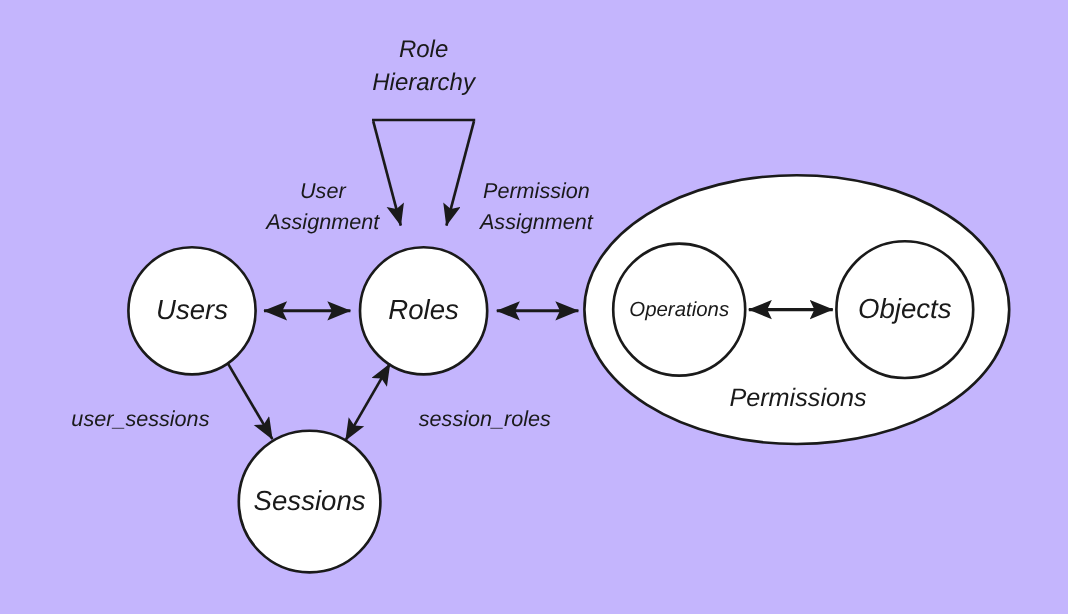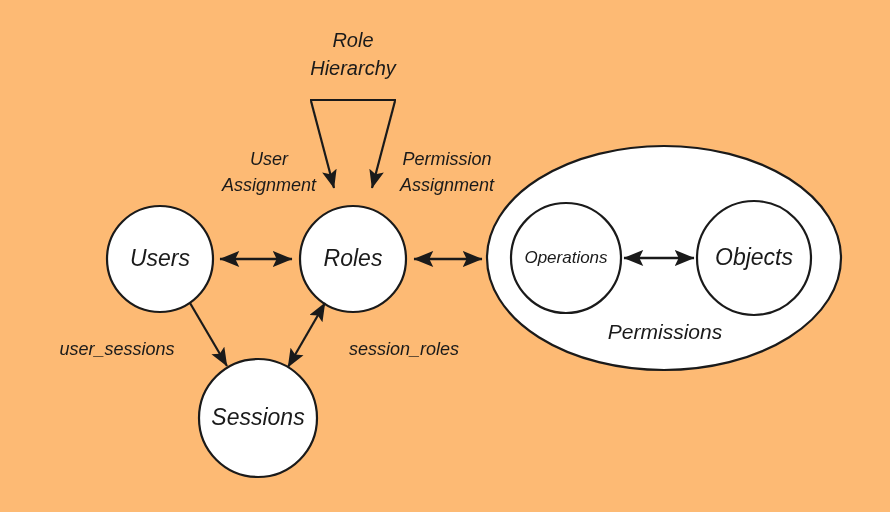--- a/index.html
+++ b/index.html
@@ -10,21 +10,21 @@
   body {
     width: 890px;
     height: 512px;
     font-family: "Liberation Sans", sans-serif;
     overflow: hidden;
   }
   #diagram-root {
     position: relative;
     width: 890px;
     height: 512px;
-    background: #fdba74;
+    background: #c4b5fd;
   }
   svg#rbac-svg {
     display: block;
     width: 890px;
     height: 512px;
   }
   .node-shape {
     fill: #ffffff;
     stroke: #1a1a1a;
     stroke-width: 2.2;

